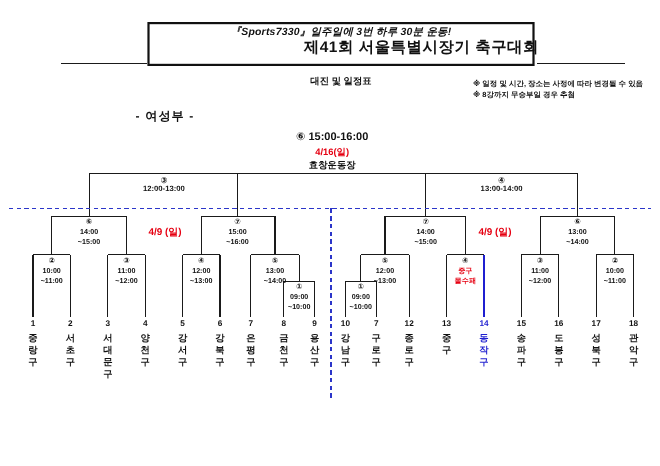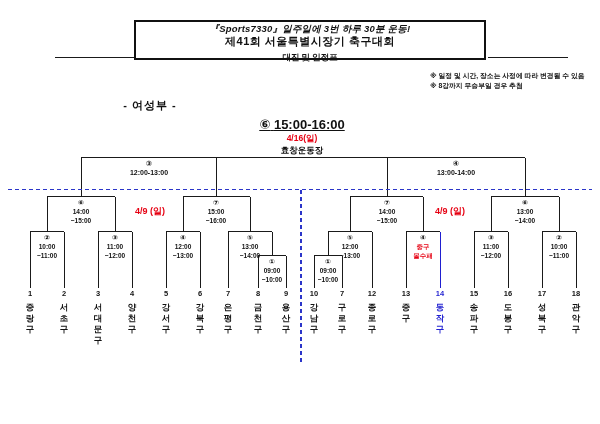--- a/index.html
+++ b/index.html
@@ -5,26 +5,26 @@
   html,body{margin:0;padding:0;background:#fff;}
   .stage{
     position:relative;width:600px;height:363px;background:#ffffff;overflow:hidden;
     font-family:"Liberation Sans","DejaVu Sans",sans-serif;color:#111;
   }
   .abs{position:absolute;}
   .ctr{transform:translateX(-50%);text-align:center;}
   
   .title-box{left:134px;top:20px;width:352px;height:40px;border:2px solid #111;box-sizing:border-box;}
   .slogan{left:310px;top:23px;width:340px;font-size:9.5px;font-weight:bold;font-style:italic;letter-spacing:0.2px;}
-  .main-title{left:310px;top:34px;width:360px;font-size:11px;font-weight:bold;letter-spacing:0.5px;}
-  .subtitle{left:310px;top:52px;width:200px;font-size:8.5px;font-weight:bold;font-family:Liberation Serif, serif;}
+  .main-title{left:310px;top:34px;width:360px;font-size:14px;font-weight:bold;letter-spacing:0.5px;text-align:right;}
+  .subtitle{left:310px;top:68px;width:200px;font-size:8.5px;font-weight:bold;}
   .note{left:430px;width:170px;font-size:6.8px;font-weight:bold;color:#111;}
   .division{left:150px;top:98px;width:120px;font-size:11px;font-weight:bold;letter-spacing:1px;}
   
-  .m1{font-size:13px;font-weight:bold;line-height:9px;width:90px;text-decoration:underline;}
+  .m1{font-size:10px;font-weight:bold;line-height:9px;width:90px;}
   .m2{font-size:7px;font-weight:bold;line-height:8.5px;width:70px;}
   .m2 .mid{font-size:7.5px;}
   .m3{font-size:6.5px;font-weight:bold;line-height:9px;width:40px;}
   .m3 .mid{font-size:7px;}
   .red{color:#e60012;}
   .blue{color:#1f1fd0;}
   .date-label{font-size:9px;font-weight:bold;width:60px;}
   .final-date{font-size:8.5px;font-weight:bold;width:70px;}
   .final-venue{font-size:8.5px;font-weight:bold;width:80px;background:#fff;}
   

